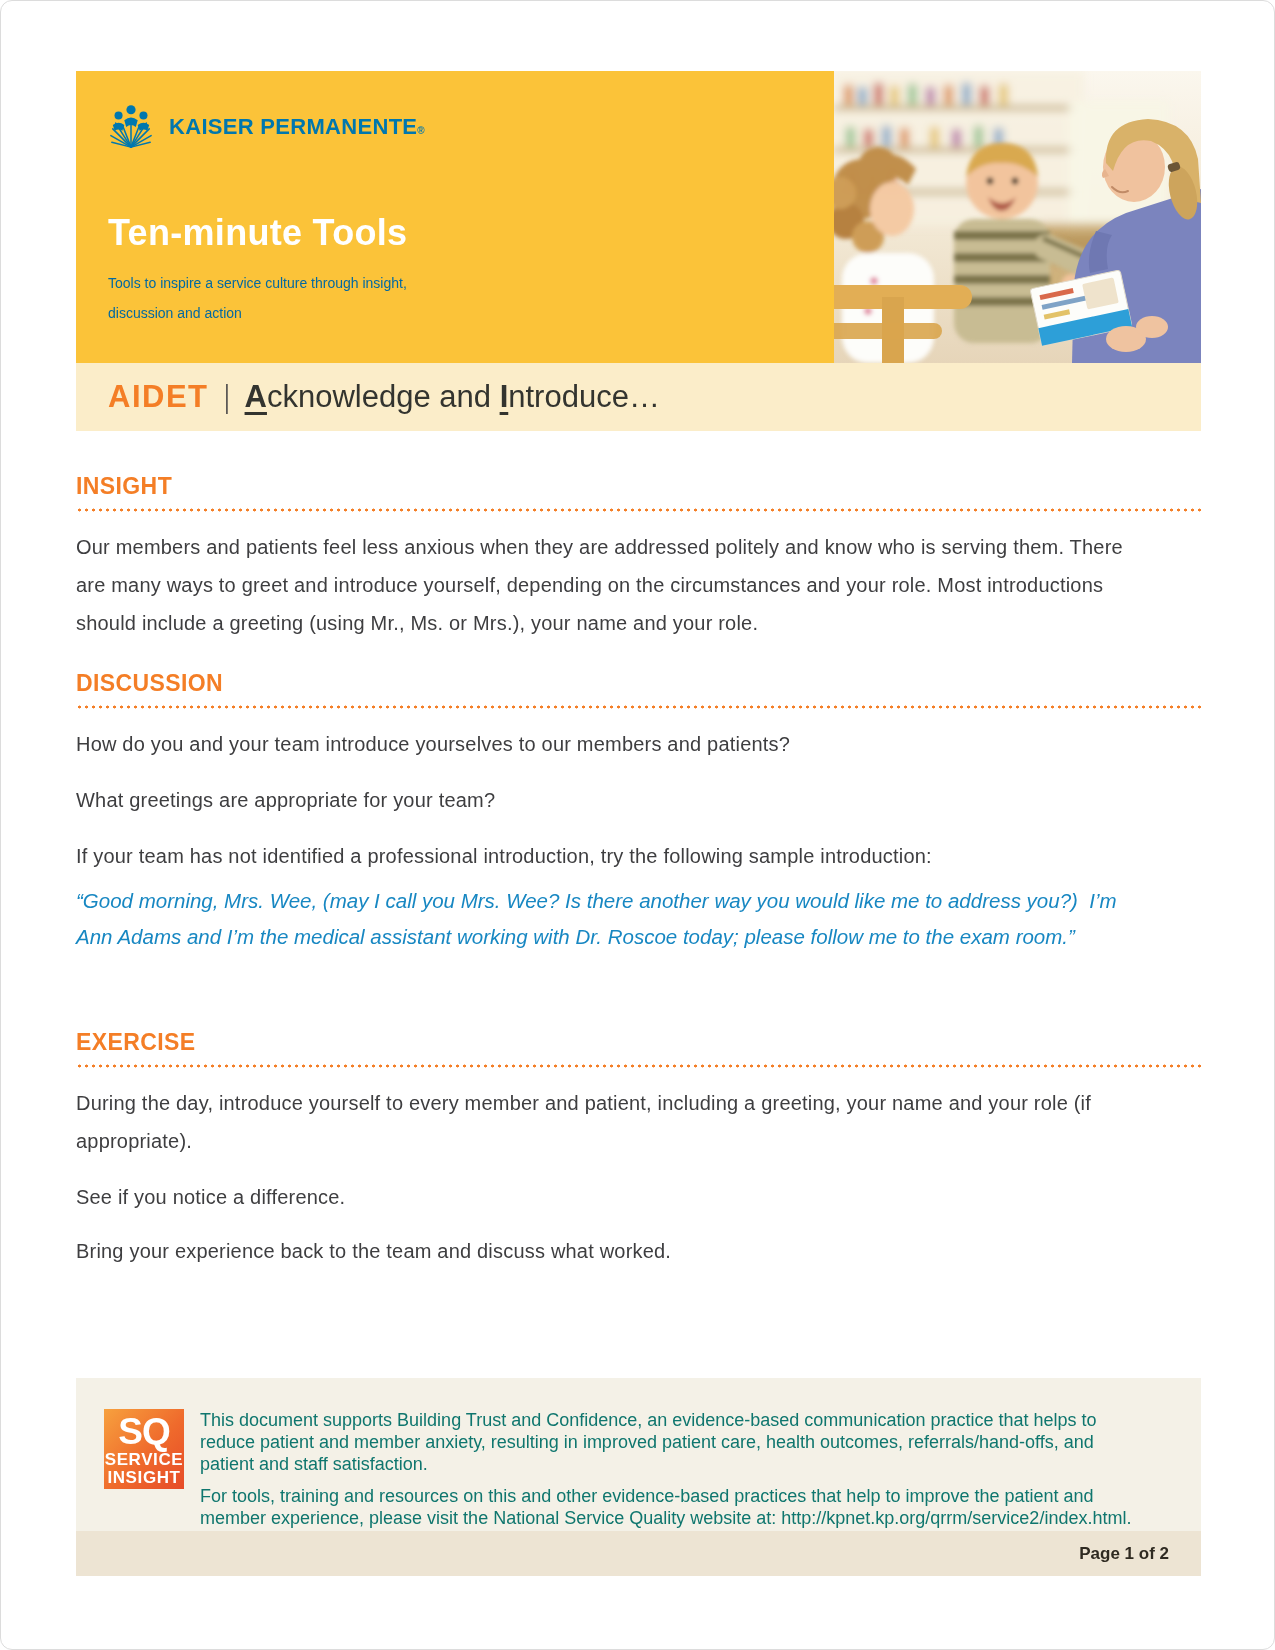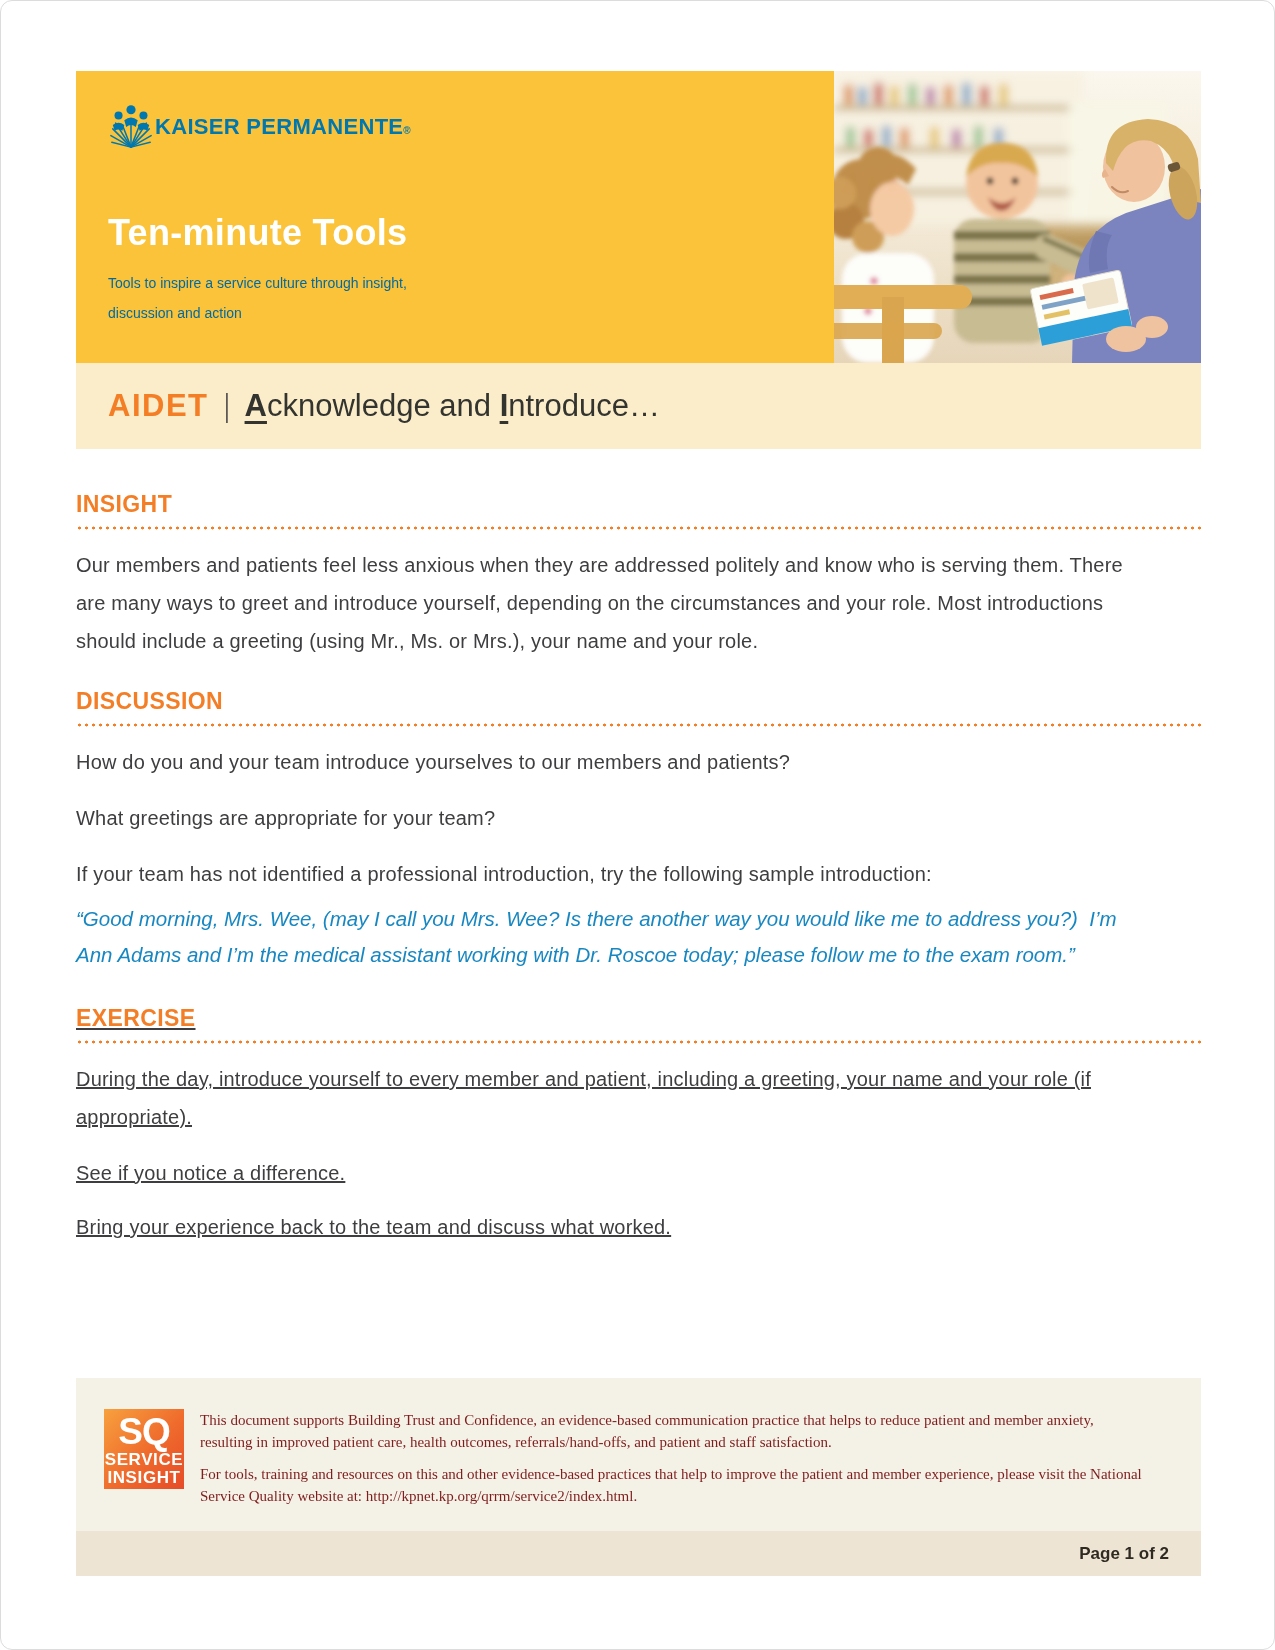--- a/index.html
+++ b/index.html
@@ -21,71 +21,71 @@
     color:var(--body-text);
     border:1px solid #DCDCDC;
     border-radius:12px;
     overflow:hidden;
   }
   .page{position:absolute;left:75px;top:70px;width:1125px;}
 
   
   .hero{position:relative;height:292px;background:var(--brand-yellow);}
   .hero-inner{position:relative;z-index:2;padding:33px 0 0 32px;}
-  .kp-logo{display:flex;align-items:center;gap:1px;}
+  .kp-logo{display:flex;align-items:center;gap:15px;}
   .kp-logo svg{display:block;}
   .kp-brand{color:var(--kp-blue);font-weight:bold;font-size:22px;letter-spacing:.3px;}
   .kp-reg{font-size:10px;vertical-align:baseline;}
   .hero-title{margin-top:62px;color:#fff;font-weight:bold;font-size:36px;letter-spacing:.3px;}
   .hero-sub{margin-top:14px;color:#0369a1;font-size:14px;line-height:30px;}
   .hero-photo{position:absolute;right:0;top:0;width:367px;height:292px;overflow:hidden;}
 
   
-  .aidet{height:86px;background:var(--cream);display:flex;align-items:center;padding-left:32px;font-size:31px;}
+  .aidet{height:68px;background:var(--cream);display:flex;align-items:center;padding-left:32px;font-size:31px;}
   .aidet-acronym{color:var(--brand-orange);font-weight:bold;letter-spacing:1.5px;}
   .aidet-sep{margin:0 14px;color:#3E3E40;font-weight:normal;transform:scaleX(.6);}
   .aidet-rest{color:#33342F;}
   .aidet-rest .emph{font-weight:bold;text-decoration:underline;text-decoration-thickness:2.5px;text-underline-offset:5px;}
 
   
   .section-heading{color:var(--brand-orange);font-weight:bold;font-size:23px;letter-spacing:.4px;}
   .dotted-rule{
     margin-top:8px;height:4px;
     background-image:radial-gradient(circle, var(--brand-orange) 1.4px, transparent 1.6px);
     background-size:7px 4px;background-repeat:repeat-x;background-position:0 center;
   }
   .para{font-size:20px;line-height:38px;letter-spacing:.2px;max-width:1080px;}
   .sec-insight{margin-top:42px;}
   .sec-insight .para{margin-top:16px;}
   .sec-discussion{margin-top:28px;}
   .sec-discussion .p1{margin-top:16px;}
   .sec-discussion .p2,.sec-discussion .p3{margin-top:18px;}
   .quote{margin-top:8px;color:var(--quote-blue);font-style:italic;font-size:20.5px;line-height:36px;max-width:1045px;white-space:pre-wrap;}
-  .sec-exercise{margin-top:32px;text-decoration:underline;}
+  .sec-exercise{margin-top:74px;}
   .sec-exercise .p1{margin-top:16px;}
   .sec-exercise .p2{margin-top:18px;}
   .sec-exercise .p3{margin-top:16px;}
 
   
   .footer-note{
     position:absolute;left:75px;top:1377px;width:1125px;height:153px;
     background:var(--footer-bg);
     display:flex;align-items:flex-start;
     padding:31px 55px 0 28px;gap:16px;
   }
   .sq-badge{
     flex:0 0 auto;width:80px;height:80px;
     background:linear-gradient(135deg,#F7A13E 0%,#EF6A2C 55%,#E64B28 100%);
     color:#fff;display:flex;flex-direction:column;align-items:center;justify-content:center;
     line-height:1;
   }
   .sq-initials{font-size:37px;font-weight:bold;letter-spacing:-1px;}
   .sq-word{font-size:17px;font-weight:bold;letter-spacing:.6px;margin-top:1px;}
   .sq-word:first-of-type{margin-top:4px;}
-  .footer-text{flex:1;font-size:15px;line-height:22px;color:#7f1d1d;font-family:Liberation Serif, serif;}
+  .footer-text{flex:1;font-size:18px;line-height:22px;color:#0f766e;}
   .footer-text p + p{margin-top:10px;}
 
   .page-bar{
     position:absolute;left:75px;top:1530px;width:1125px;height:45px;
     background:var(--pagebar-bg);
     display:flex;align-items:center;justify-content:flex-end;
     padding-right:32px;
   }
   .page-number{font-weight:bold;font-size:17px;color:#2F2A21;}
 </style>

